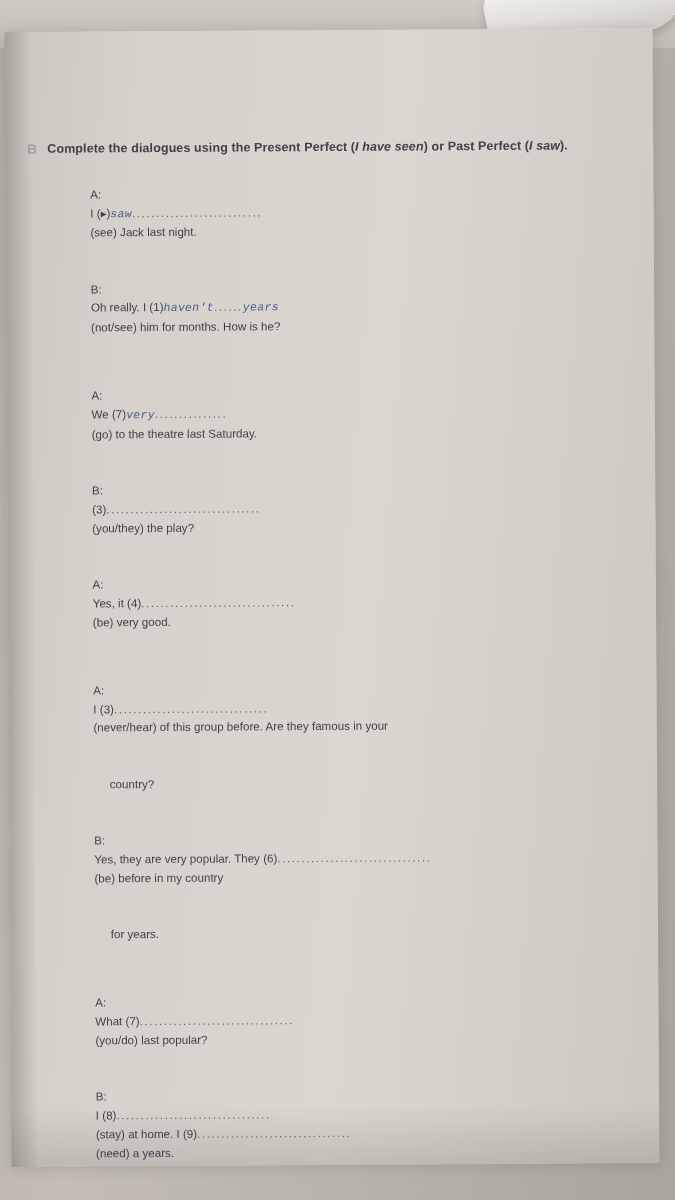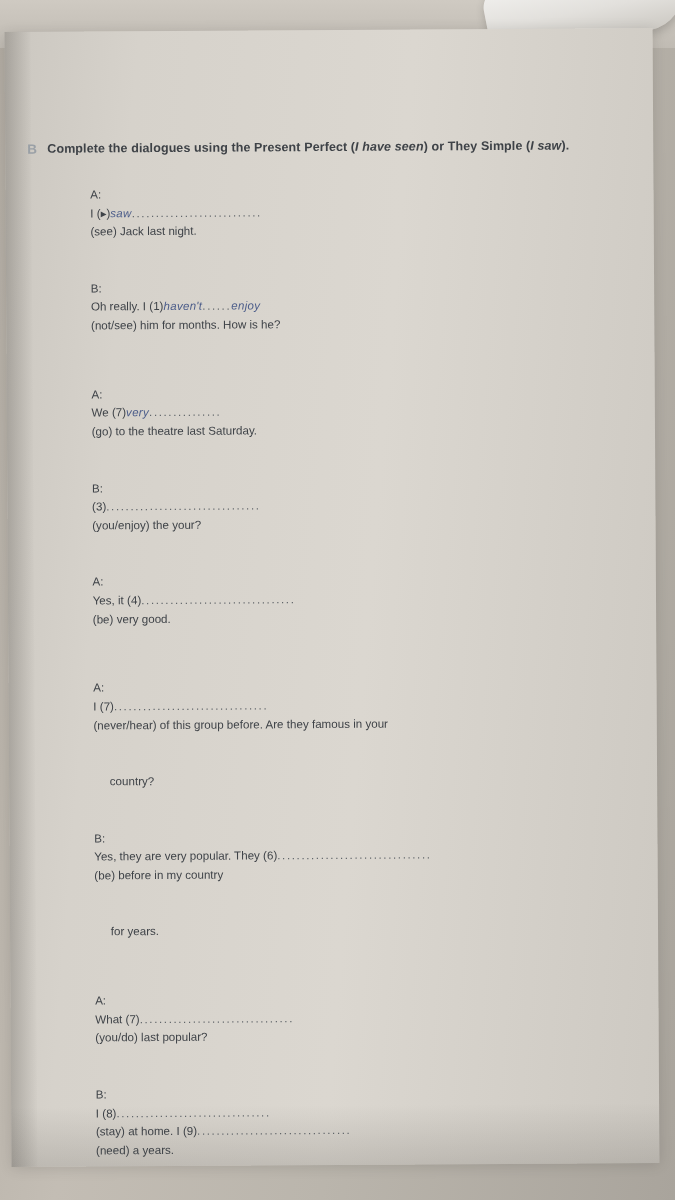--- a/index.html
+++ b/index.html
@@ -83,21 +83,21 @@
     margin-top: 10px;
     margin-left: 24px;
     font-size: 11.6px;
     line-height: 1.62;
     color: #3f4348;
   }
   .dgroup { margin-bottom: 12px; }
   .dline { white-space: pre-wrap; }
   .dots { letter-spacing: 1.6px; color: #5a5f64; }
   .hand {
-    font-family: Liberation Sans, sans-serif;
+    font-family: Liberation Mono, monospace;
     font-style: italic;
     color: #4c5d8a;
     font-size: 11.5px;
     letter-spacing: 0.3px;
   }
 </style>
 </head>
 <body>
 
 <div id="page">
@@ -108,60 +108,60 @@
   </div>
 
   <div class="page-sheet">
     <div class="page-shadow-left"></div>
     <div class="page-shadow-bottom"></div>
 
     <div class="content">
 
       <div class="ex-head">
         <span class="ex-letter">B</span>
-        <span class="ex-head-text"><span>Complete the dialogues using the Present Perfect (</span><i>I have seen</i><span>) or They Simple (</span><i>I saw</i><span>).</span></span>
+        <span class="ex-head-text"><span>Complete the dialogues using the Present Perfect (</span><i>I have seen</i><span>) or Past Perfect (</span><i>I saw</i><span>).</span></span>
       </div>
 
       <div class="dialogues">
 
         <div class="dgroup">
           <div class="dline">
             <span>A:</span>
             <span>I (▸)</span><span class="hand">saw</span><span class="dots">...........................</span>
             <span>(see) Jack last night.</span>
           </div>
           <div class="dline">
             <span>B:</span>
-            <span>Oh really. I (1)</span><span class="hand">haven't</span><span class="dots">......</span><span class="hand">enjoy</span>
+            <span>Oh really. I (1)</span><span class="hand">haven't</span><span class="dots">......</span><span class="hand">years</span>
             <span>(not/see) him for months. How is he?</span>
           </div>
         </div>
 
         <div class="dgroup">
           <div class="dline">
             <span>A:</span>
             <span>We (7)</span><span class="hand">very</span><span class="dots">...............</span>
             <span>(go) to the theatre last Saturday.</span>
           </div>
           <div class="dline">
             <span>B:</span>
             <span>(3)</span><span class="dots">................................</span>
-            <span>(you/enjoy) the your?</span>
+            <span>(you/they) the play?</span>
           </div>
           <div class="dline">
             <span>A:</span>
             <span>Yes, it (4)</span><span class="dots">................................</span>
             <span>(be) very good.</span>
           </div>
         </div>
 
         <div class="dgroup">
           <div class="dline">
             <span>A:</span>
-            <span>I (7)</span><span class="dots">................................</span>
+            <span>I (3)</span><span class="dots">................................</span>
             <span>(never/hear) of this group before. Are they famous in your</span>
           </div>
           <div class="dline" style="margin-left:16px">
             <span>country?</span>
           </div>
           <div class="dline">
             <span>B:</span>
             <span>Yes, they are very popular. They (6)</span><span class="dots">................................</span>
             <span>(be) before in my country</span>
           </div>

